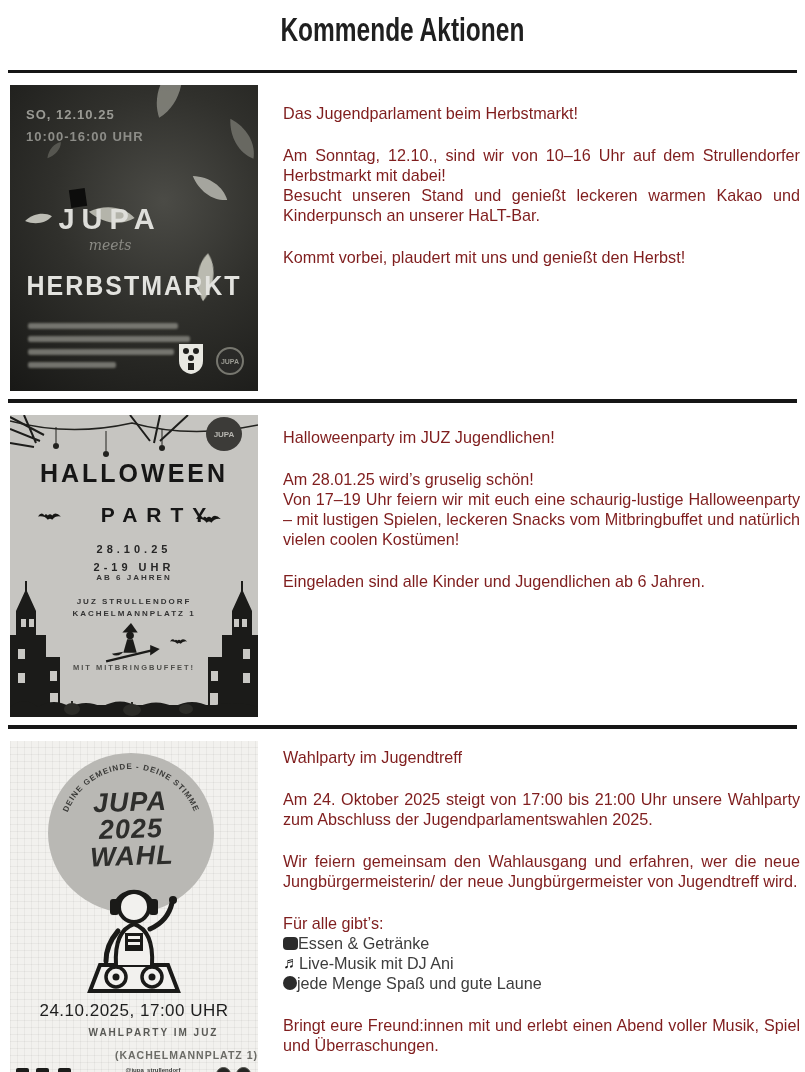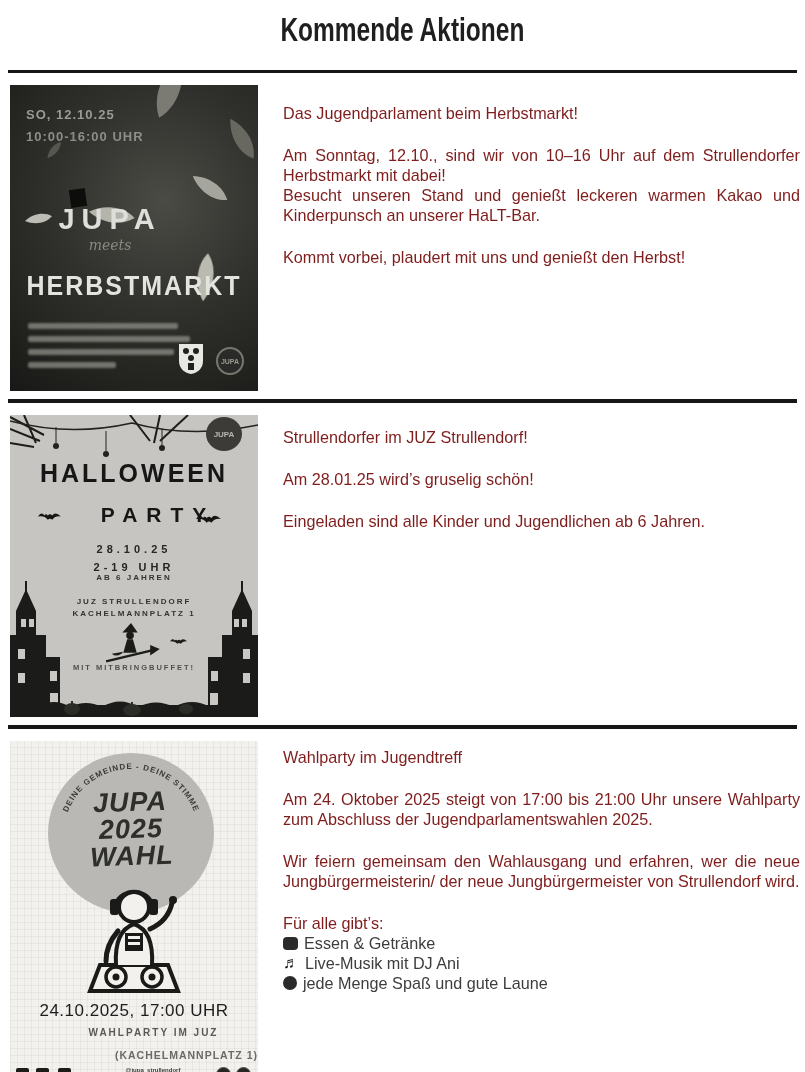--- a/index.html
+++ b/index.html
@@ -17,21 +17,21 @@
   .rule{background:#161616;margin:0 8px;}
   .rule-thin{height:3px;}
   .rule-thick{height:4px;}
 
   
   .section{display:flex;gap:25px;padding:12px 5px 8px 10px;align-items:flex-start;}
   .poster{width:248px;flex:0 0 248px;position:relative;overflow:hidden;}
   .text-col{flex:1;min-width:0;padding-right:0;}
   .para{margin:0;font-size:16.2px;line-height:20px;text-align:justify;color:#7f1d1d;}
   .gap{height:22px;}
-  .list-line{display:flex;align-items:center;gap:6px;font-size:16.2px;line-height:20px;color:#3d3d3d;}
+  .list-line{display:flex;align-items:center;font-size:16.2px;line-height:20px;color:#3d3d3d;}
   .b-burger{width:15px;height:13px;background:#2b2b2b;border-radius:4px;flex:0 0 auto;}
   .b-notes{font-size:16px;line-height:20px;color:#141414;flex:0 0 auto;}
   .b-party{width:14px;height:14px;background:#2b2b2b;border-radius:50%;flex:0 0 auto;
            clip-path:polygon(0 0,78% 0,100% 22%,100% 100%,0 100%);}
 
   
   .poster1{height:306px;background:radial-gradient(circle at 62% 38%,#4b4b46 0%,#30302c 45%,#181816 100%);}
   .p1-date{position:absolute;left:16px;top:22px;font-size:13px;font-weight:bold;color:#9a9a94;letter-spacing:1px;}
   .p1-time{position:absolute;left:16px;top:44px;font-size:13px;font-weight:bold;color:#8d8d88;letter-spacing:1px;}
   .p1-jupa{position:absolute;left:0;top:118px;width:200px;text-align:center;
@@ -209,23 +209,24 @@
       <rect x="0" y="14" width="248" height="12" fill="#1b1b19"></rect>
       <path d="M0,16 Q14,4 28,16 Q44,6 60,16 Q76,8 92,16 Q110,5 128,16 Q146,7 164,16 Q182,6 200,16 Q220,8 248,16 Z" fill="#1b1b19"></path>
       <ellipse cx="62" cy="18" rx="8" ry="6" fill="#2c2c28"></ellipse>
         <rect x="61" y="10" width="2" height="4" fill="#2c2c28"></rect>
       <ellipse cx="122" cy="19" rx="9" ry="6" fill="#2c2c28"></ellipse>
         <rect x="121" y="11" width="2" height="4" fill="#2c2c28"></rect>
       <ellipse cx="176" cy="18" rx="7" ry="5" fill="#2c2c28"></ellipse>
     </svg>
   </div>
   <div class="text-col" style="padding-top:12px">
-    <p class="para">Strullendorfer im JUZ Strullendorf!</p>
+    <p class="para">Halloweenparty im JUZ Jugendlichen!</p>
     <div class="gap"></div>
     <p class="para">Am 28.01.25 wird’s gruselig schön!</p>
+    <p class="para">Von 17–19 Uhr feiern wir mit euch eine schaurig-lustige Halloweenparty – mit lustigen Spielen, leckeren Snacks vom Mitbringbuffet und natürlich vielen coolen Kostümen!</p>
     <div class="gap"></div>
     <p class="para">Eingeladen sind alle Kinder und Jugendlichen ab 6 Jahren.</p>
   </div>
 </div>
 
 <div class="rule rule-thick"></div>
 
 <div class="section">
   <div class="poster poster3">
     <div class="p3-circle"></div>
@@ -271,30 +272,31 @@
 
       <div class="p3-dot" style="left:206px"></div>
       <div class="p3-dot" style="left:226px"></div>
     </div>
   </div>
   <div class="text-col" style="padding-top:6px">
     <p class="para">Wahlparty im Jugendtreff</p>
     <div class="gap"></div>
     <p class="para">Am 24. Oktober 2025 steigt von 17:00 bis 21:00 Uhr unsere Wahlparty zum Abschluss der Jugendparlamentswahlen 2025.</p>
     <div class="gap"></div>
-    <p class="para">Wir feiern gemeinsam den Wahlausgang und erfahren, wer die neue Jungbürgermeisterin/ der neue Jungbürgermeister von Strullendorf wird.</p>
+    <p class="para">Wir feiern gemeinsam den Wahlausgang und erfahren, wer die neue Jungbürgermeisterin/ der neue Jungbürgermeister von Jugendtreff wird.</p>
     <div class="gap"></div>
     <p class="para">Für alle gibt’s:</p>
     <div class="list-line">
       <span class="b-burger"></span>
       <span>Essen &amp; Getränke</span>
     </div>
     <div class="list-line">
       <span class="b-notes">♬</span>
       <span>Live-Musik mit DJ Ani</span>
     </div>
     <div class="list-line">
       <span class="b-party"></span>
       <span>jede Menge Spaß und gute Laune</span>
     </div>
     <div class="gap"></div>
+    <p class="para">Bringt eure Freund:innen mit und erlebt einen Abend voller Musik, Spiel und Überraschungen.</p>
   </div>
 </div>
 
 </body></html>

